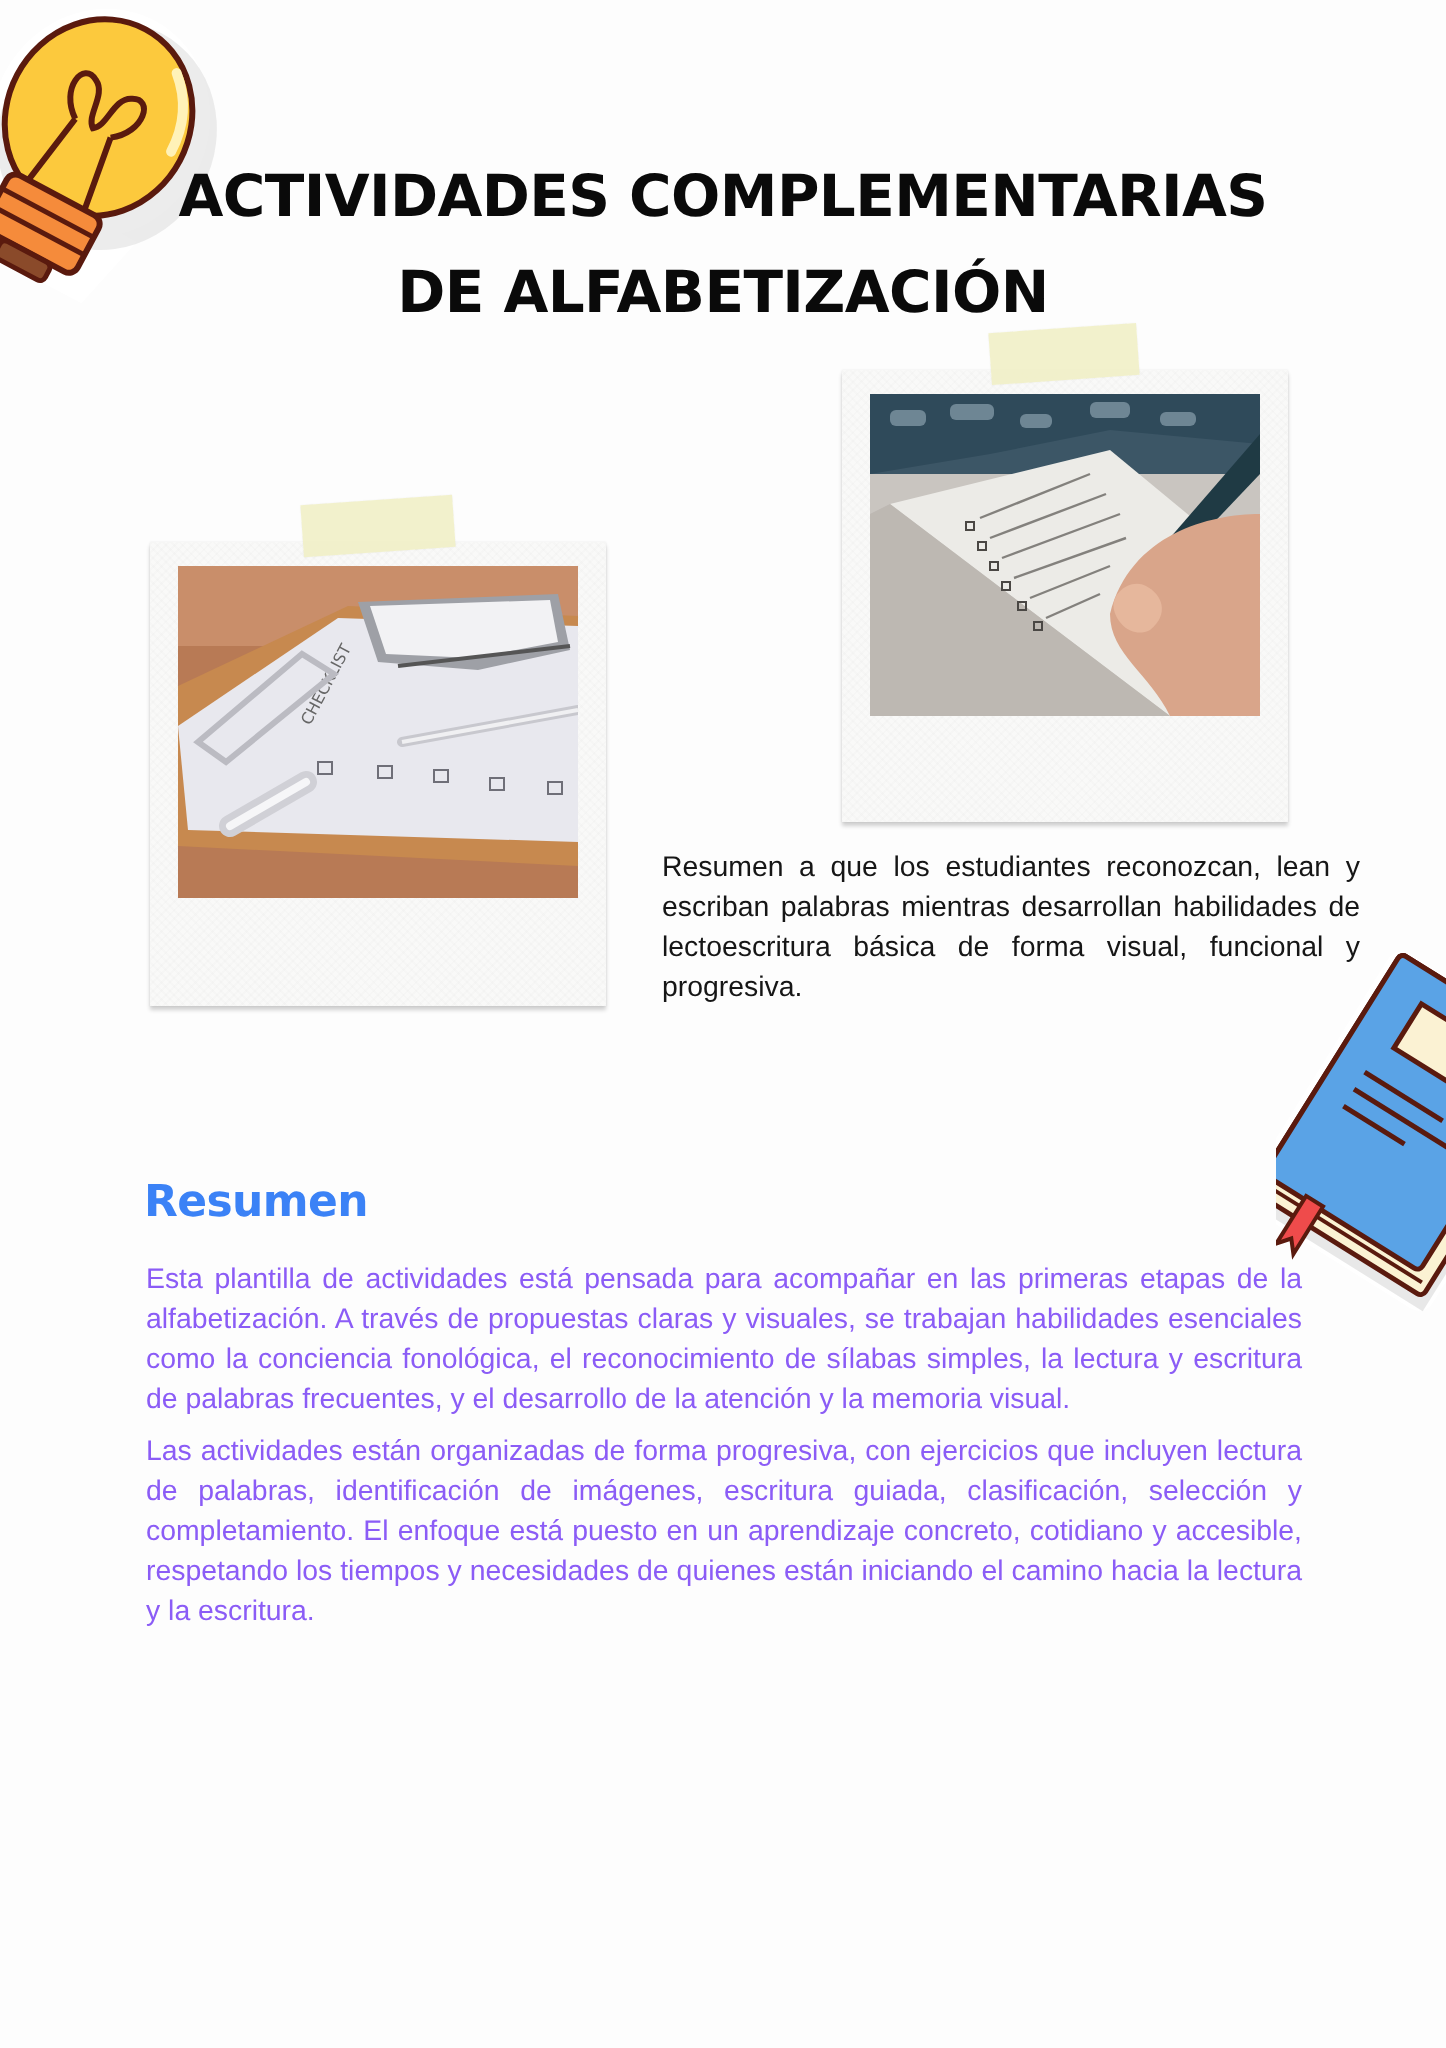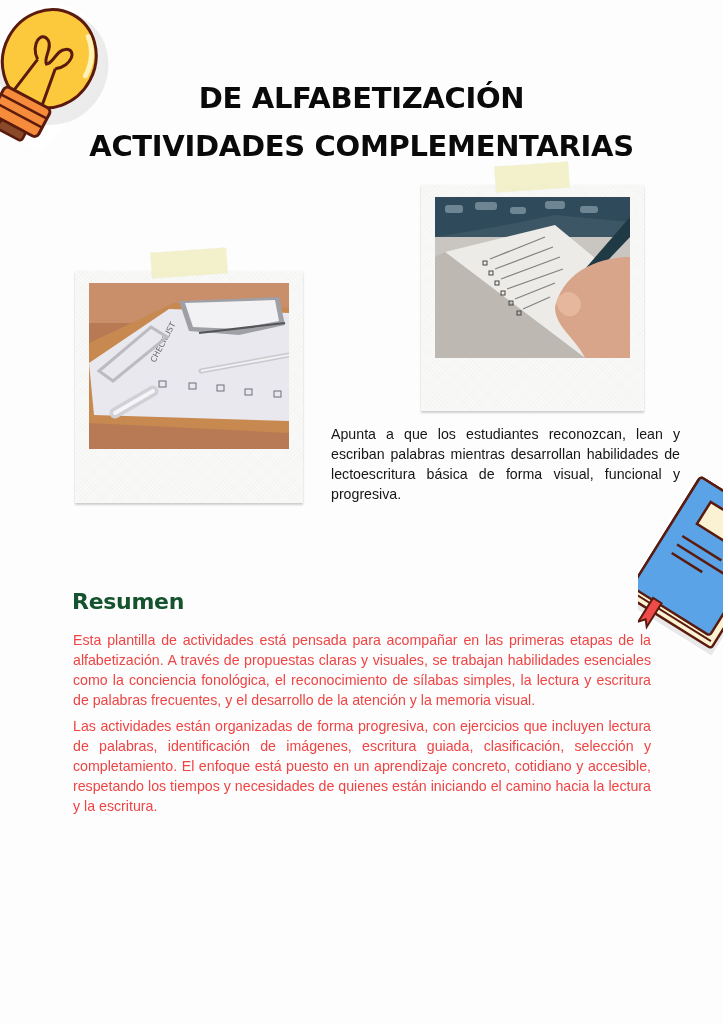--- a/index.html
+++ b/index.html
@@ -52,26 +52,26 @@
     .intro {
       position: absolute; left: 331px; top: 424px; width: 349px;
       font-size: 14.2px; line-height: 20px; text-align: justify;
       text-align-last: left; color: #161616;
     }
 
     
     .summary-heading {
       position: absolute; left: 72px; top: 589px;
       font-family: "DejaVu Sans", sans-serif; font-weight: bold;
-      font-size: 22px; letter-spacing: -0.3px; color: #14532d;
+      font-size: 22px; letter-spacing: -0.3px; color: #3b82f6;
     }
     .summary-p {
       position: absolute; left: 73px; width: 578px;
       font-size: 14.2px; line-height: 20px; text-align: justify;
-      color: #ef4444;
+      color: #8b5cf6;
     }
     .summary-p1 { top: 630px; }
     .summary-p2 { top: 716px; }
   </style>
 </head>
 <body>
 
 <svg class="abs bulb" viewBox="0 0 140 160">
   <g transform="rotate(28 70 80)">
     <ellipse cx="74" cy="66" rx="54" ry="58" fill="#ffffff"></ellipse>
@@ -82,22 +82,22 @@
     <path d="M55 112 L62 70 M88 112 L82 70" stroke="#5a1a0e" stroke-width="3" fill="none"></path>
     <path d="M62 70 C48 60 52 42 62 48 C70 52 66 66 72 70 C78 66 74 52 82 48 C92 42 96 60 82 70" fill="none" stroke="#5a1a0e" stroke-width="3"></path>
     <rect x="46" y="108" width="52" height="32" rx="5" fill="#f58b3b" stroke="#5a1a0e" stroke-width="3"></rect>
     <line x1="46" y1="118" x2="98" y2="118" stroke="#5a1a0e" stroke-width="2.5"></line>
     <line x1="46" y1="128" x2="98" y2="128" stroke="#5a1a0e" stroke-width="2.5"></line>
     <rect x="58" y="140" width="28" height="10" rx="3" fill="#8a4a2a" stroke="#5a1a0e" stroke-width="2.5"></rect>
   </g>
 </svg>
 
 <h1 class="title" style="margin:0;">
+  <span class="line">ACTIVIDADES COMPLEMENTARIAS</span>
   <span class="line">DE ALFABETIZACIÓN</span>
-  <span class="line">ACTIVIDADES COMPLEMENTARIAS</span>
 </h1>
 
 <div class="polaroid polaroid-right">
   <div class="photo photo-right">
     <svg width="195" height="161" viewBox="0 0 195 161">
       <rect width="195" height="161" fill="#c9c5c0"></rect>
       <rect width="195" height="40" fill="#3c5666"></rect>
       <path d="M0 0 L195 0 L195 25 L120 18 L60 30 L0 40 Z" fill="#2f4a5a"></path>
       <g fill="#8aa0ad" opacity="0.7">
         <rect x="10" y="8" width="18" height="8" rx="3"></rect>
@@ -153,21 +153,21 @@
       <path d="M26 130 L64 108" stroke="#d0d0d6" stroke-width="11" stroke-linecap="round"></path>
       <path d="M26 130 L64 108" stroke="#f6f6f8" stroke-width="4" stroke-linecap="round"></path>
       <path d="M10 88 L62 44 L78 54 L24 98 Z" fill="none" stroke="#bbbbc2" stroke-width="3"></path>
       <path d="M112 88 L200 72" stroke="#c8c8ce" stroke-width="5" stroke-linecap="round"></path>
       <path d="M112 88 L200 72" stroke="#f0f0f2" stroke-width="2"></path>
     </svg>
   </div>
 </div>
 <div class="tape tape-left"></div>
 
-<p class="intro" style="margin:0;">Apunta a que los estudiantes reconozcan, lean y escriban palabras mientras desarrollan habilidades de lectoescritura básica de forma visual, funcional y progresiva.</p>
+<p class="intro" style="margin:0;">Resumen a que los estudiantes reconozcan, lean y escriban palabras mientras desarrollan habilidades de lectoescritura básica de forma visual, funcional y progresiva.</p>
 
 <svg class="abs book" viewBox="0 0 90 190">
   <g transform="rotate(32 60 90)">
     <rect x="14" y="16" width="110" height="150" rx="8" fill="#ffffff"></rect>
     <rect x="22" y="24" width="100" height="140" fill="#d8d8d8" opacity="0.6"></rect>
     <rect x="18" y="18" width="100" height="140" rx="3" fill="#fbf2d3" stroke="#5a1a0e" stroke-width="2.5"></rect>
     <rect x="18" y="18" width="92" height="130" rx="3" fill="#5aa3e6" stroke="#5a1a0e" stroke-width="2.5"></rect>
     <rect x="40" y="34" width="50" height="26" fill="#fbf2d3" stroke="#5a1a0e" stroke-width="2.5"></rect>
     <line x1="34" y1="78" x2="80" y2="78" stroke="#5a1a0e" stroke-width="2.5"></line>
     <line x1="34" y1="88" x2="90" y2="88" stroke="#5a1a0e" stroke-width="2.5"></line>

